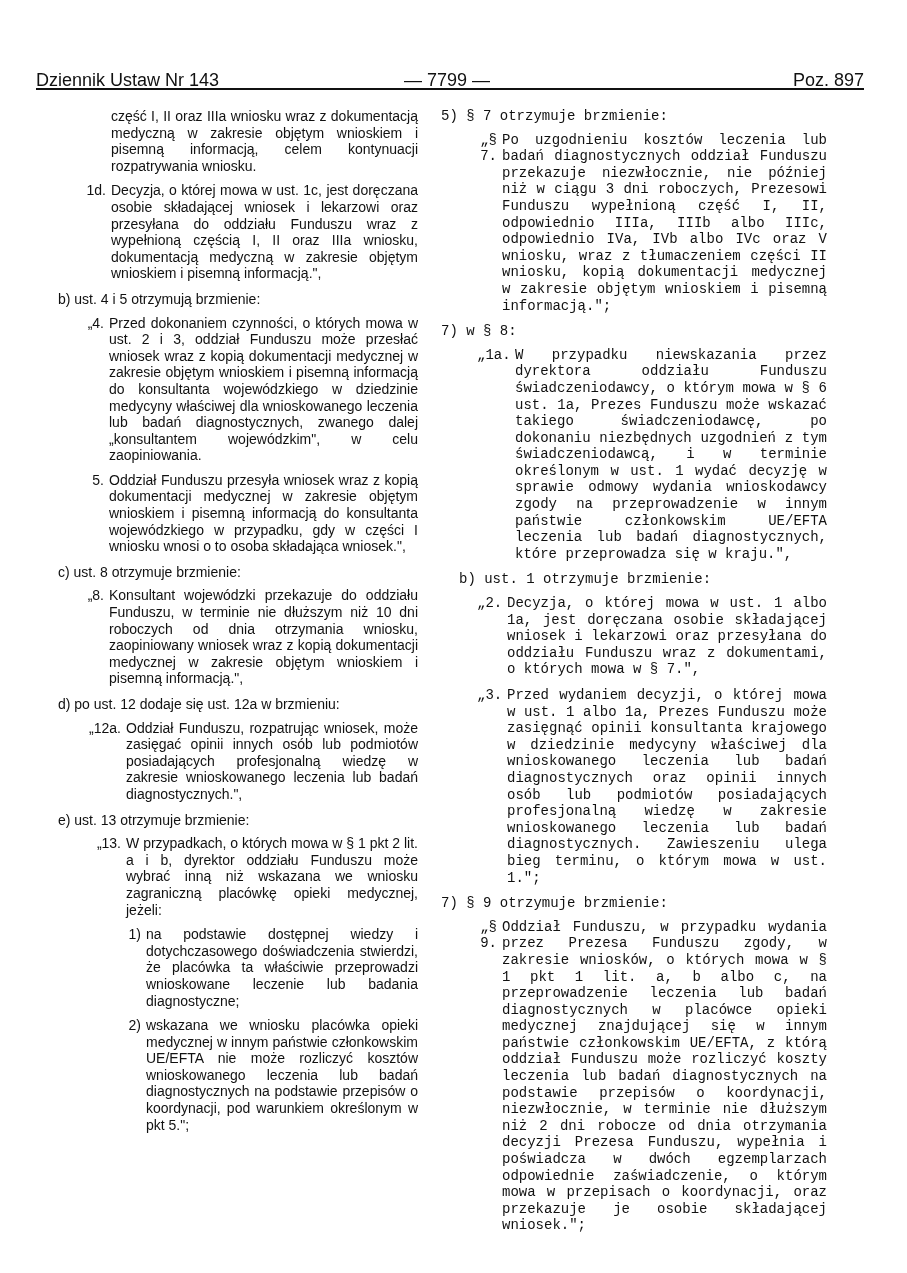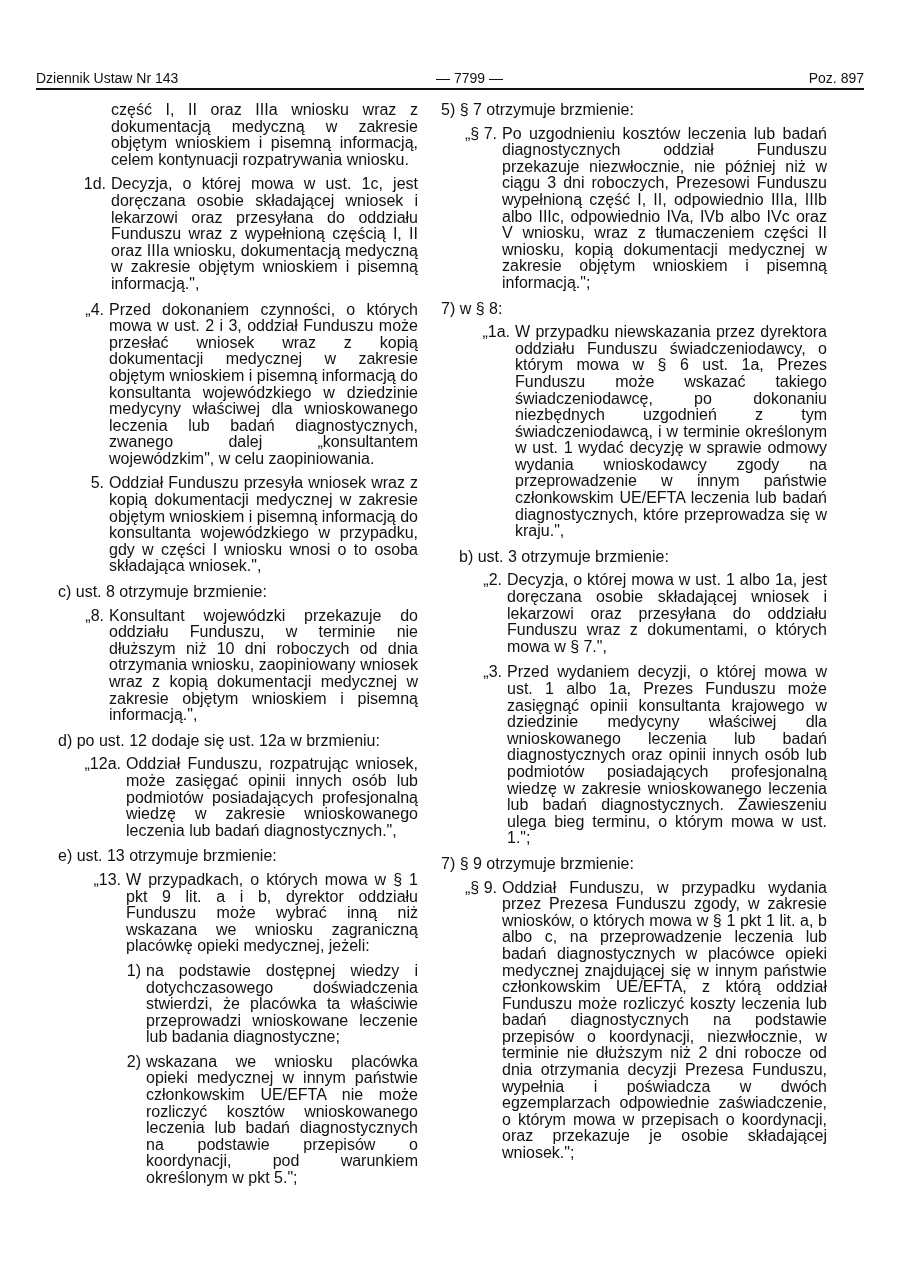--- a/index.html
+++ b/index.html
@@ -1,25 +1,25 @@
 <!DOCTYPE html>
 <html><head>
 <meta charset="utf-8">
 <style>
   html, body { margin: 0; padding: 0; background: #ffffff; }
   body { width: 907px; height: 1273px; position: relative; overflow: hidden;
          font-family: "Liberation Sans", "DejaVu Sans", sans-serif; color: #111; }
   .header { position: absolute; left: 36px; top: 66px; width: 828px; height: 22px;
-            border-bottom: 2px solid #111; font-size: 14px; }
+            border-bottom: 2px solid #111; font-size: 18px; }
   .header .left { position: absolute; left: 0; top: 4px; }
-  .header .center { position: absolute; left: 400px; top: 4px; }
+  .header .center { position: absolute; left: 368px; top: 4px; }
   .header .right { position: absolute; right: 0; top: 4px; text-align: right; }
-  .col { position: absolute; top: 102px; font-size: 16px; line-height: 16.6px; }
+  .col { position: absolute; top: 108px; font-size: 14px; line-height: 16.6px; }
   .col.left { left: 58px; width: 360px; }
-  .col.right { left: 441px; width: 386px; }
+  .col.right { left: 441px; width: 386px; font-family: Liberation Mono, monospace; }
   .lbl { display: block; margin-bottom: 7px; }
   .item { display: flex; margin-bottom: 8px; }
   .num { flex: 0 0 auto; text-align: right; padding-right: 5px; }
   .txt { flex: 1 1 auto; text-align: justify; }
   .block { margin-bottom: 9px; }
 </style>
 </head>
 <body>
 
 <div class="header">
@@ -30,20 +30,21 @@
 
 <div class="col left">
   <div class="item">
     <span class="num" style="width:48px"></span>
     <span class="txt">część I, II oraz IIIa wniosku wraz z dokumentacją medyczną w zakresie objętym wnioskiem i pisemną informacją, celem kontynuacji rozpatrywania wniosku.</span>
   </div>
   <div class="item block">
     <span class="num" style="width:48px">1d.</span>
     <span class="txt">Decyzja, o której mowa w ust. 1c, jest doręczana osobie składającej wniosek i lekarzowi oraz przesyłana do oddziału Funduszu wraz z wypełnioną częścią I, II oraz IIIa wniosku, dokumentacją medyczną w zakresie objętym wnioskiem i pisemną informacją.",</span>
   </div>
+  <span class="lbl">b) ust. 4 i 5 otrzymują brzmienie:</span>
   <div class="item">
     <span class="num" style="width:46px">„4.</span>
     <span class="txt">Przed dokonaniem czynności, o których mowa w ust. 2 i 3, oddział Funduszu może przesłać wniosek wraz z kopią dokumentacji medycznej w zakresie objętym wnioskiem i pisemną informacją do konsultanta wojewódzkiego w dziedzinie medycyny właściwej dla wnioskowanego leczenia lub badań diagnostycznych, zwanego dalej „konsultantem wojewódzkim", w celu zaopiniowania.</span>
   </div>
   <div class="item block">
     <span class="num" style="width:46px">5.</span>
     <span class="txt">Oddział Funduszu przesyła wniosek wraz z kopią dokumentacji medycznej w zakresie objętym wnioskiem i pisemną informacją do konsultanta wojewódzkiego w przypadku, gdy w części I wniosku wnosi o to osoba składająca wniosek.",</span>
   </div>
   <span class="lbl">c) ust. 8 otrzymuje brzmienie:</span>
   <div class="item block">
@@ -51,21 +52,21 @@
     <span class="txt">Konsultant wojewódzki przekazuje do oddziału Funduszu, w terminie nie dłuższym niż 10 dni roboczych od dnia otrzymania wniosku, zaopiniowany wniosek wraz z kopią dokumentacji medycznej w zakresie objętym wnioskiem i pisemną informacją.",</span>
   </div>
   <span class="lbl">d) po ust. 12 dodaje się ust. 12a w brzmieniu:</span>
   <div class="item block">
     <span class="num" style="width:63px">„12a.</span>
     <span class="txt">Oddział Funduszu, rozpatrując wniosek, może zasięgać opinii innych osób lub podmiotów posiadających profesjonalną wiedzę w zakresie wnioskowanego leczenia lub badań diagnostycznych.",</span>
   </div>
   <span class="lbl">e) ust. 13 otrzymuje brzmienie:</span>
   <div class="item">
     <span class="num" style="width:63px">„13.</span>
-    <span class="txt">W przypadkach, o których mowa w § 1 pkt 9 lit. a i b, dyrektor oddziału Funduszu może wybrać inną niż wskazana we wniosku zagraniczną placówkę opieki medycznej, jeżeli:</span>
+    <span class="txt">W przypadkach, o których mowa w § 1 pkt 2 lit. a i b, dyrektor oddziału Funduszu może wybrać inną niż wskazana we wniosku zagraniczną placówkę opieki medycznej, jeżeli:</span>
   </div>
   <div class="item" style="margin-left:58px">
     <span class="num" style="width:25px">1)</span>
     <span class="txt">na podstawie dostępnej wiedzy i dotychczasowego doświadczenia stwierdzi, że placówka ta właściwie przeprowadzi wnioskowane leczenie lub badania diagnostyczne;</span>
   </div>
   <div class="item" style="margin-left:58px">
     <span class="num" style="width:25px">2)</span>
     <span class="txt">wskazana we wniosku placówka opieki medycznej w innym państwie członkowskim UE/EFTA nie może rozliczyć kosztów wnioskowanego leczenia lub badań diagnostycznych na podstawie przepisów o koordynacji, pod warunkiem określonym w pkt 5.";</span>
   </div>
 </div>
@@ -74,21 +75,21 @@
   <span class="lbl">5) § 7 otrzymuje brzmienie:</span>
   <div class="item block" style="margin-left:16px">
     <span class="num" style="width:40px">„§ 7.</span>
     <span class="txt">Po uzgodnieniu kosztów leczenia lub badań diagnostycznych oddział Funduszu przekazuje niezwłocznie, nie później niż w ciągu 3 dni roboczych, Prezesowi Funduszu wypełnioną część I, II, odpowiednio IIIa, IIIb albo IIIc, odpowiednio IVa, IVb albo IVc oraz V wniosku, wraz z tłumaczeniem części II wniosku, kopią dokumentacji medycznej w zakresie objętym wnioskiem i pisemną informacją.";</span>
   </div>
   <span class="lbl">7) w § 8:</span>
   <div class="item block" style="margin-left:36px">
     <span class="num" style="width:33px">„1a.</span>
     <span class="txt">W przypadku niewskazania przez dyrektora oddziału Funduszu świadczeniodawcy, o którym mowa w § 6 ust. 1a, Prezes Funduszu może wskazać takiego świadczeniodawcę, po dokonaniu niezbędnych uzgodnień z tym świadczeniodawcą, i w terminie określonym w ust. 1 wydać decyzję w sprawie odmowy wydania wnioskodawcy zgody na przeprowadzenie w innym państwie członkowskim UE/EFTA leczenia lub badań diagnostycznych, które przeprowadza się w kraju.",</span>
   </div>
-  <span class="lbl" style="margin-left:18px">b) ust. 3 otrzymuje brzmienie:</span>
+  <span class="lbl" style="margin-left:18px">b) ust. 1 otrzymuje brzmienie:</span>
   <div class="item block" style="margin-left:36px">
     <span class="num" style="width:25px">„2.</span>
     <span class="txt">Decyzja, o której mowa w ust. 1 albo 1a, jest doręczana osobie składającej wniosek i lekarzowi oraz przesyłana do oddziału Funduszu wraz z dokumentami, o których mowa w § 7.",</span>
   </div>
   <div class="item block" style="margin-left:36px">
     <span class="num" style="width:25px">„3.</span>
     <span class="txt">Przed wydaniem decyzji, o której mowa w ust. 1 albo 1a, Prezes Funduszu może zasięgnąć opinii konsultanta krajowego w dziedzinie medycyny właściwej dla wnioskowanego leczenia lub badań diagnostycznych oraz opinii innych osób lub podmiotów posiadających profesjonalną wiedzę w zakresie wnioskowanego leczenia lub badań diagnostycznych. Zawieszeniu ulega bieg terminu, o którym mowa w ust. 1.";</span>
   </div>
   <span class="lbl">7) § 9 otrzymuje brzmienie:</span>
   <div class="item" style="margin-left:16px">

